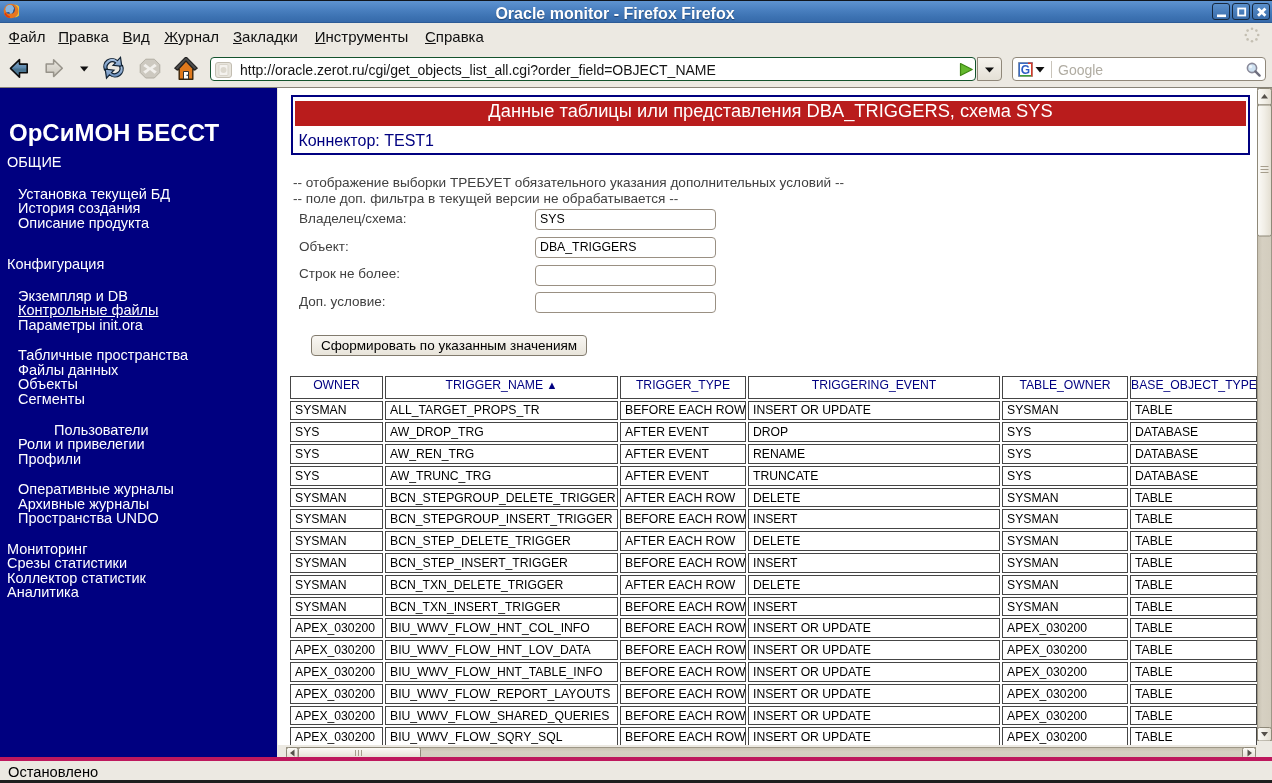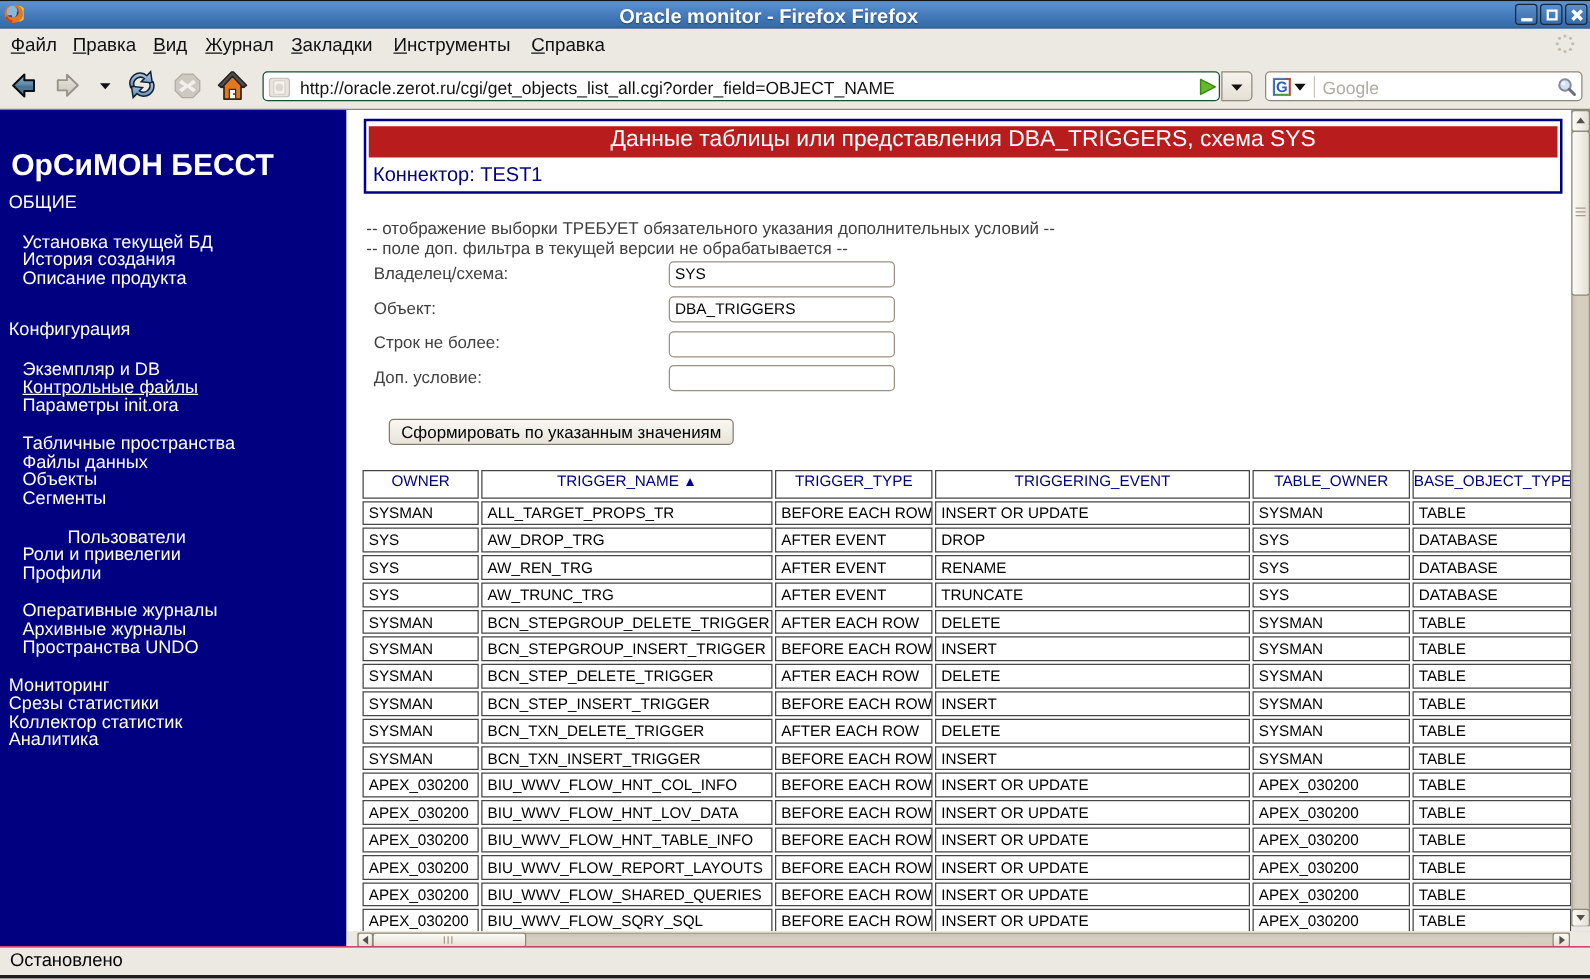--- a/index.html
+++ b/index.html
@@ -53,21 +53,21 @@
     table-layout:fixed;width:971px;}
   #dtable th{border:1px solid #454545;height:22.5px;padding:0 0 5px 0;box-sizing:border-box;
     color:#000080;font-size:12.2px;font-weight:normal;text-align:center;white-space:nowrap;overflow:hidden;}
   #dtable td{border:1px solid #454545;height:19.8px;padding:0 0 0 4px;box-sizing:border-box;
     color:#000;font-size:12.2px;text-align:left;white-space:nowrap;overflow:hidden;}
   
   #vsb{position:absolute;left:1257px;top:88px;width:15px;height:657px;background:#d9d3c5;}
   #hsbstrip{position:absolute;left:278px;top:745px;width:979px;height:12px;background:#ece9e2;}
   
   #statusbar{position:absolute;left:0;top:757px;width:1272px;height:23px;background:#ece9e2;
-    border-top:1px solid #be185d;box-sizing:border-box;}
+    border-top:4px solid #be185d;box-sizing:border-box;}
   #statustext{position:absolute;left:8px;top:3.9px;font-size:14.7px;color:#000;line-height:15px;}
   #bottomedge{position:absolute;left:0;top:780px;width:1272px;height:3px;background:#1e1e1e;}
 </style></head>
 <body>
 <div id="win">
 
   <div id="titlebar"></div>
   <div id="title-text">Oracle monitor - Firefox Firefox</div>
   <div id="fficon" class="abs" style="left:3px;top:3px;width:16px;height:16px;">
     <svg width="16" height="16" viewBox="0 0 16 16">

